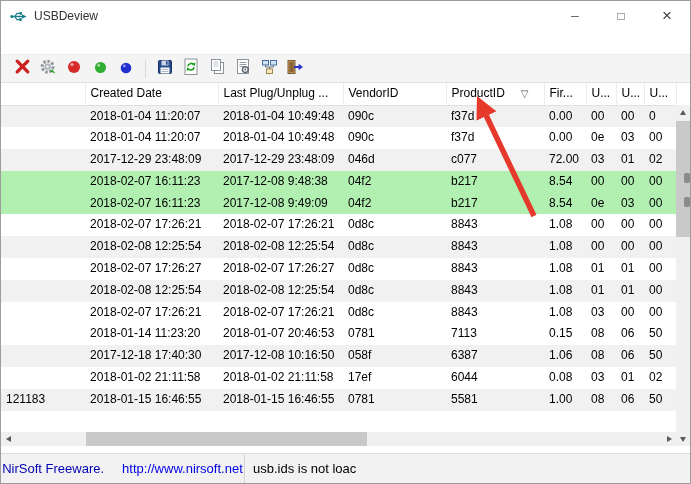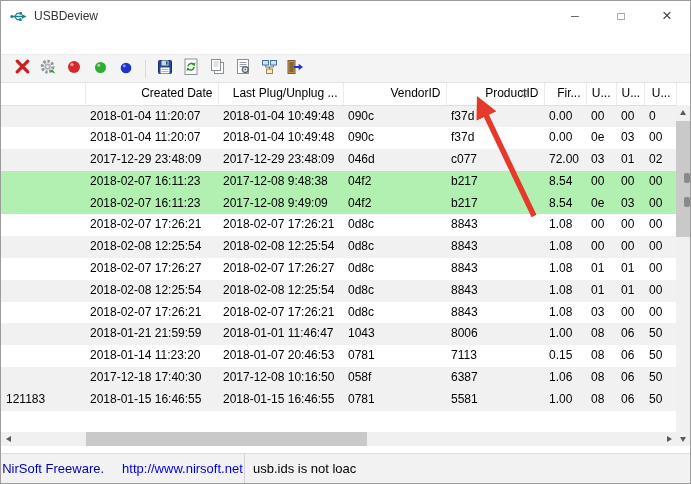--- a/index.html
+++ b/index.html
@@ -33,21 +33,21 @@
             border-top:1px solid #ececec; border-bottom:1px solid #e3e3e3;
             padding-left:8px; }
   .tb-btn{ width:26px; height:24px; display:flex; align-items:center;
            justify-content:center; }
   .tb-sep{ width:1px; height:18px; background:#d9d9d9; margin:0 6px; }
 
   
   table.grid{ position:absolute; top:82px; left:0; width:675px;
               border-collapse:collapse; table-layout:fixed; }
   .grid th{ height:22px; line-height:21px; background:#fff; font-weight:400;
-            font-size:12px; text-align:right; padding:0 5px; color:#000;
+            font-size:12px; text-align:left; padding:0 5px; color:#000;
             border-bottom:1px solid #e0e0e0; border-right:1px solid #ececec;
             white-space:nowrap; overflow:hidden; position:relative; }
   .grid td{ height:21.8px; line-height:21.8px; font-size:12px; padding:0 5px;
             color:#000; white-space:nowrap; overflow:hidden; }
   .grid td.num{ text-align:left; padding-right:9px; }
   tr.gray{ background:#f1f1f1; }
   tr.white{ background:#ffffff; }
   tr.green{ background:#b2f0b2;margin-left:44px; }
   .sort-ind{ position:absolute; right:15px; top:0; font-size:10px; color:#555; }
 
@@ -354,31 +354,20 @@
           <td></td>
           <td>2018-02-07 17:26:21</td>
           <td>2018-02-07 17:26:21</td>
           <td>0d8c</td>
           <td>8843</td>
           <td class="num">1.08</td>
           <td>03</td>
           <td>00</td>
           <td>00</td>
         </tr>
-        <tr class="gray">
-          <td></td>
-          <td>2018-01-21 21:59:59</td>
-          <td>2018-01-01 11:46:47</td>
-          <td>1043</td>
-          <td>8006</td>
-          <td class="num">1.00</td>
-          <td>08</td>
-          <td>06</td>
-          <td>50</td>
-        </tr>
         <tr class="white">
           <td></td>
           <td>2018-01-14 11:23:20</td>
           <td>2018-01-07 20:46:53</td>
           <td>0781</td>
           <td>7113</td>
           <td class="num">0.15</td>
           <td>08</td>
           <td>06</td>
           <td>50</td>
@@ -386,20 +375,31 @@
         <tr class="gray">
           <td></td>
           <td>2017-12-18 17:40:30</td>
           <td>2017-12-08 10:16:50</td>
           <td>058f</td>
           <td>6387</td>
           <td class="num">1.06</td>
           <td>08</td>
           <td>06</td>
           <td>50</td>
+        </tr>
+        <tr class="white">
+          <td></td>
+          <td>2018-01-02 21:11:58</td>
+          <td>2018-01-02 21:11:58</td>
+          <td>17ef</td>
+          <td>6044</td>
+          <td class="num">0.08</td>
+          <td>03</td>
+          <td>01</td>
+          <td>02</td>
         </tr>
         <tr class="gray">
           <td>121183</td>
           <td>2018-01-15 16:46:55</td>
           <td>2018-01-15 16:46:55</td>
           <td>0781</td>
           <td>5581</td>
           <td class="num">1.00</td>
           <td>08</td>
           <td>06</td>

